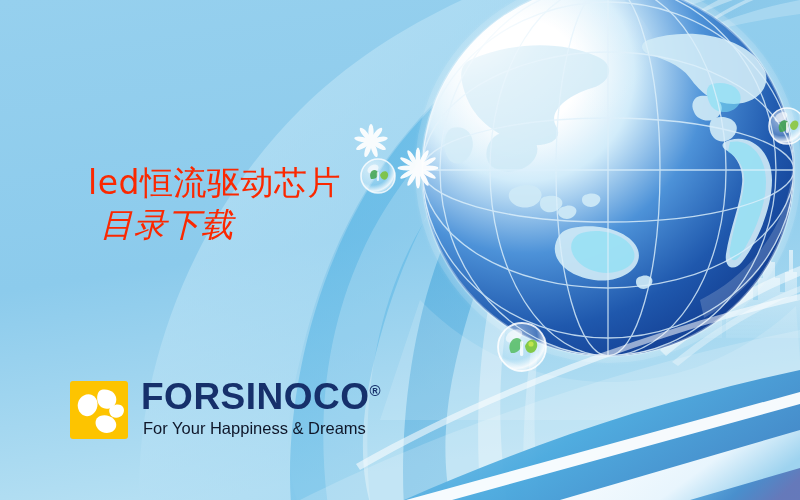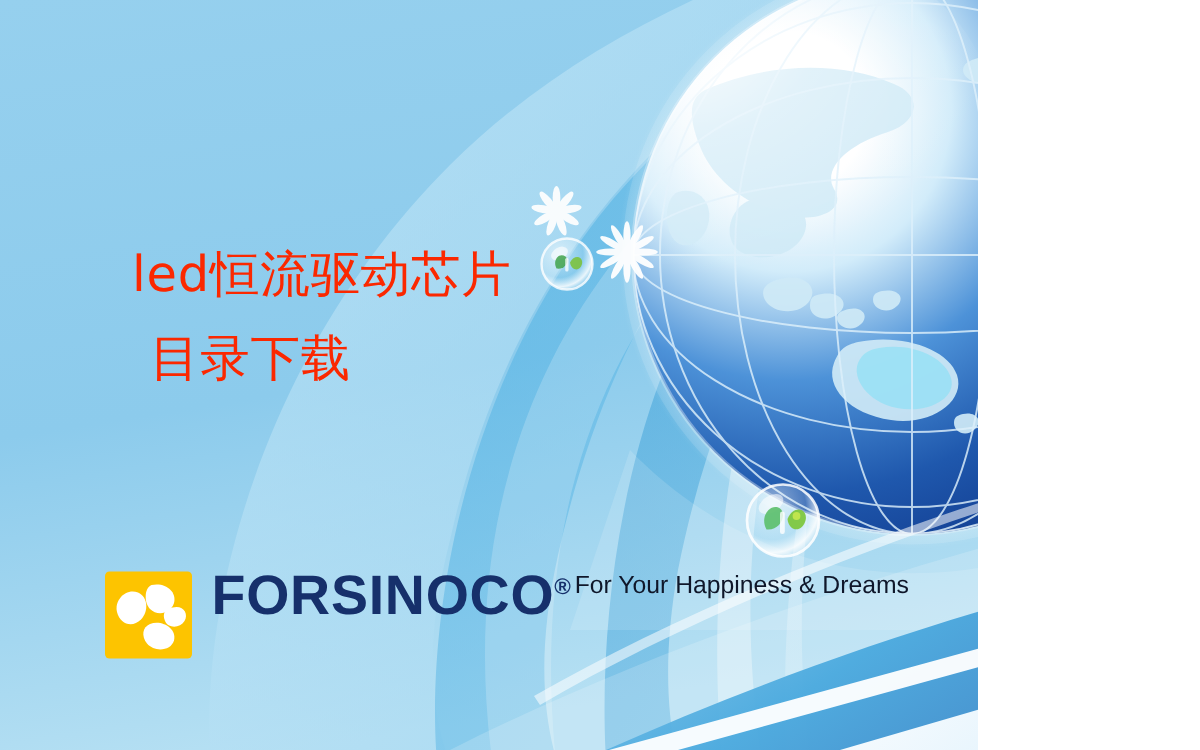--- a/index.html
+++ b/index.html
@@ -2,21 +2,21 @@
 <html><head>
 <meta charset="utf-8">
 <style>
   html, body {
     margin: 0;
     padding: 0;
     background: #ffffff;
   }
   #stage {
     position: relative;
-    width: 652px;
+    width: 800px;
     height: 500px;
     overflow: hidden;
     font-family: "Liberation Sans", "DejaVu Sans", sans-serif;
     background: #8ecdee;
   }
   #bg-svg {
     position: absolute;
     left: 0;
     top: 0;
     width: 800px;
@@ -34,22 +34,22 @@
   }
   .title-line {
     color: #fb2800;
     font-size: 33px;
     line-height: 42px;
     letter-spacing: 0.5px;
     white-space: nowrap;
     font-family: "DejaVu Sans", "Liberation Sans", sans-serif;
   }
   .title-line-2 {
-    margin-top: 14px;
     margin-left: 12px;
+    font-style: italic;
   }
 
   
   .logo-block {
     position: absolute;
     left: 70px;
     top: 381px;
     z-index: 30;
     display: flex;
     align-items: flex-start;
@@ -60,21 +60,21 @@
     background: #fdc400;
     border-radius: 3px;
     position: relative;
     flex: 0 0 auto;
   }
   .logo-mark svg { display: block; }
   .logo-text {
     margin-left: 13px;
     margin-top: -3px;
     display: flex;
-    flex-direction: row;
+    flex-direction: column;
   }
   .logo-name {
     color: #16306b;
     font-size: 37px;
     font-weight: bold;
     line-height: 38px;
     letter-spacing: 0.5px;
     white-space: nowrap;
     position: relative;
   }

